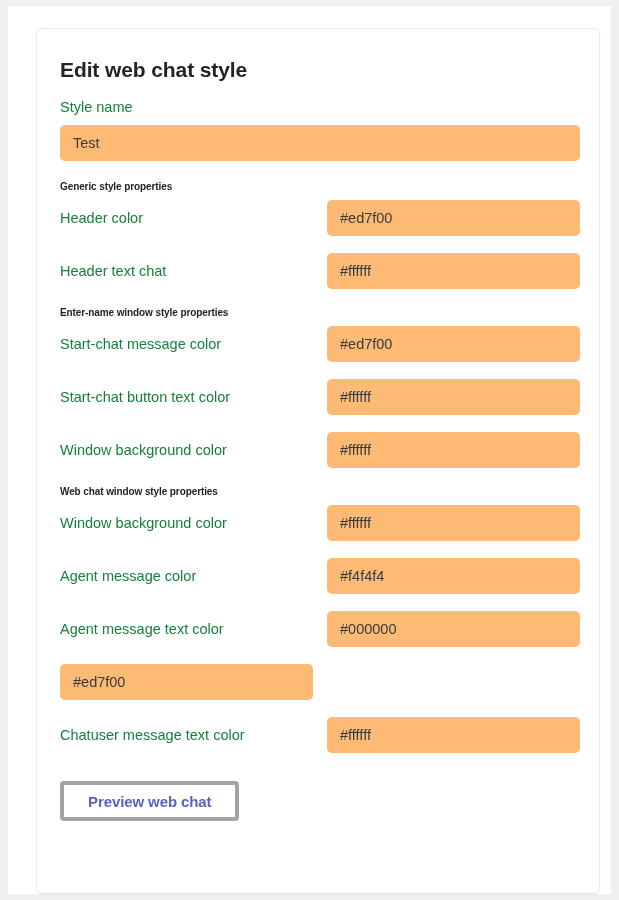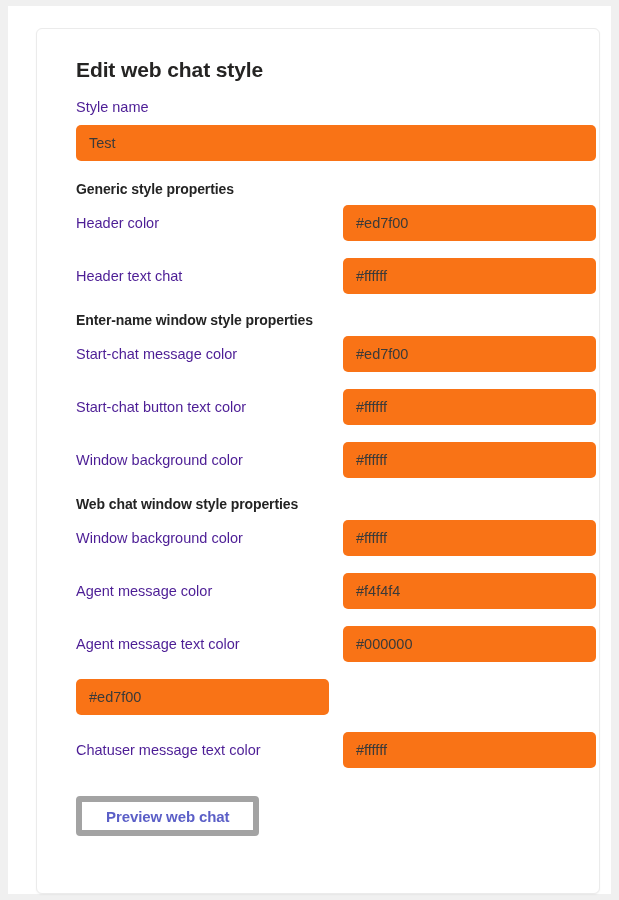--- a/index.html
+++ b/index.html
@@ -32,72 +32,71 @@
     left: 28px;
     top: 22px;
     width: 564px;
     height: 866px;
     background: #ffffff;
     border: 1px solid #ebebeb;
     border-radius: 6px;
     box-shadow: 0 1px 2px rgba(0,0,0,0.045);
     box-sizing: border-box;
     overflow: hidden;
-    padding-left: 16px;
   }
 
   .card-inner {
     padding: 24px 22px 0 23px;
   }
 
   .page-title {
     font-size: 21px;
     font-weight: 600;
     color: #252423;
     letter-spacing: -0.1px;
     margin: 4px 0 16px 0;
     line-height: 1.2;
   }
 
   .field-label {
     font-size: 14.5px;
-    color: #4c1d95;
+    color: #15803d;
     line-height: 1.3;
   }
 
   
   .stacked-field {
     margin-bottom: 20px;
   }
   .stacked-field .field-label {
     display: block;
     margin-bottom: 8px;
   }
 
   .input-box {
-    background: #f97316;
+    background: #fdba74;
     border: none;
     border-radius: 5px;
     height: 36px;
     display: flex;
     align-items: center;
     padding: 0 13px;
     box-sizing: border-box;
     font-size: 14.5px;
     color: #3b3a39;
     cursor: text;
     user-select: none;
   }
 
   .input-full {
     width: 520px;
   }
 
   .section-heading {
-    font-size: 14px;
+    font-size: 10px;
     font-weight: 700;
     color: #242424;
     margin: 18px 0 8px 0;
     letter-spacing: -0.1px;
   }
 
   
   .prop-row {
     display: flex;
     align-items: center;
@@ -118,21 +117,21 @@
 
   .preview-button {
     margin-top: 11px;
     margin-bottom: 24px;
     display: inline-flex;
     align-items: center;
     justify-content: center;
     height: 40px;
     padding: 0 24px;
     background: #ffffff;
-    border: 6px solid #a3a3a3;
+    border: 4px solid #a3a3a3;
     border-radius: 4px;
     color: #5b5fc7;
     font-size: 15px;
     font-weight: 700;
     cursor: pointer;
     font-family: inherit;
     letter-spacing: -0.1px;
   }
 </style>
 </head>

